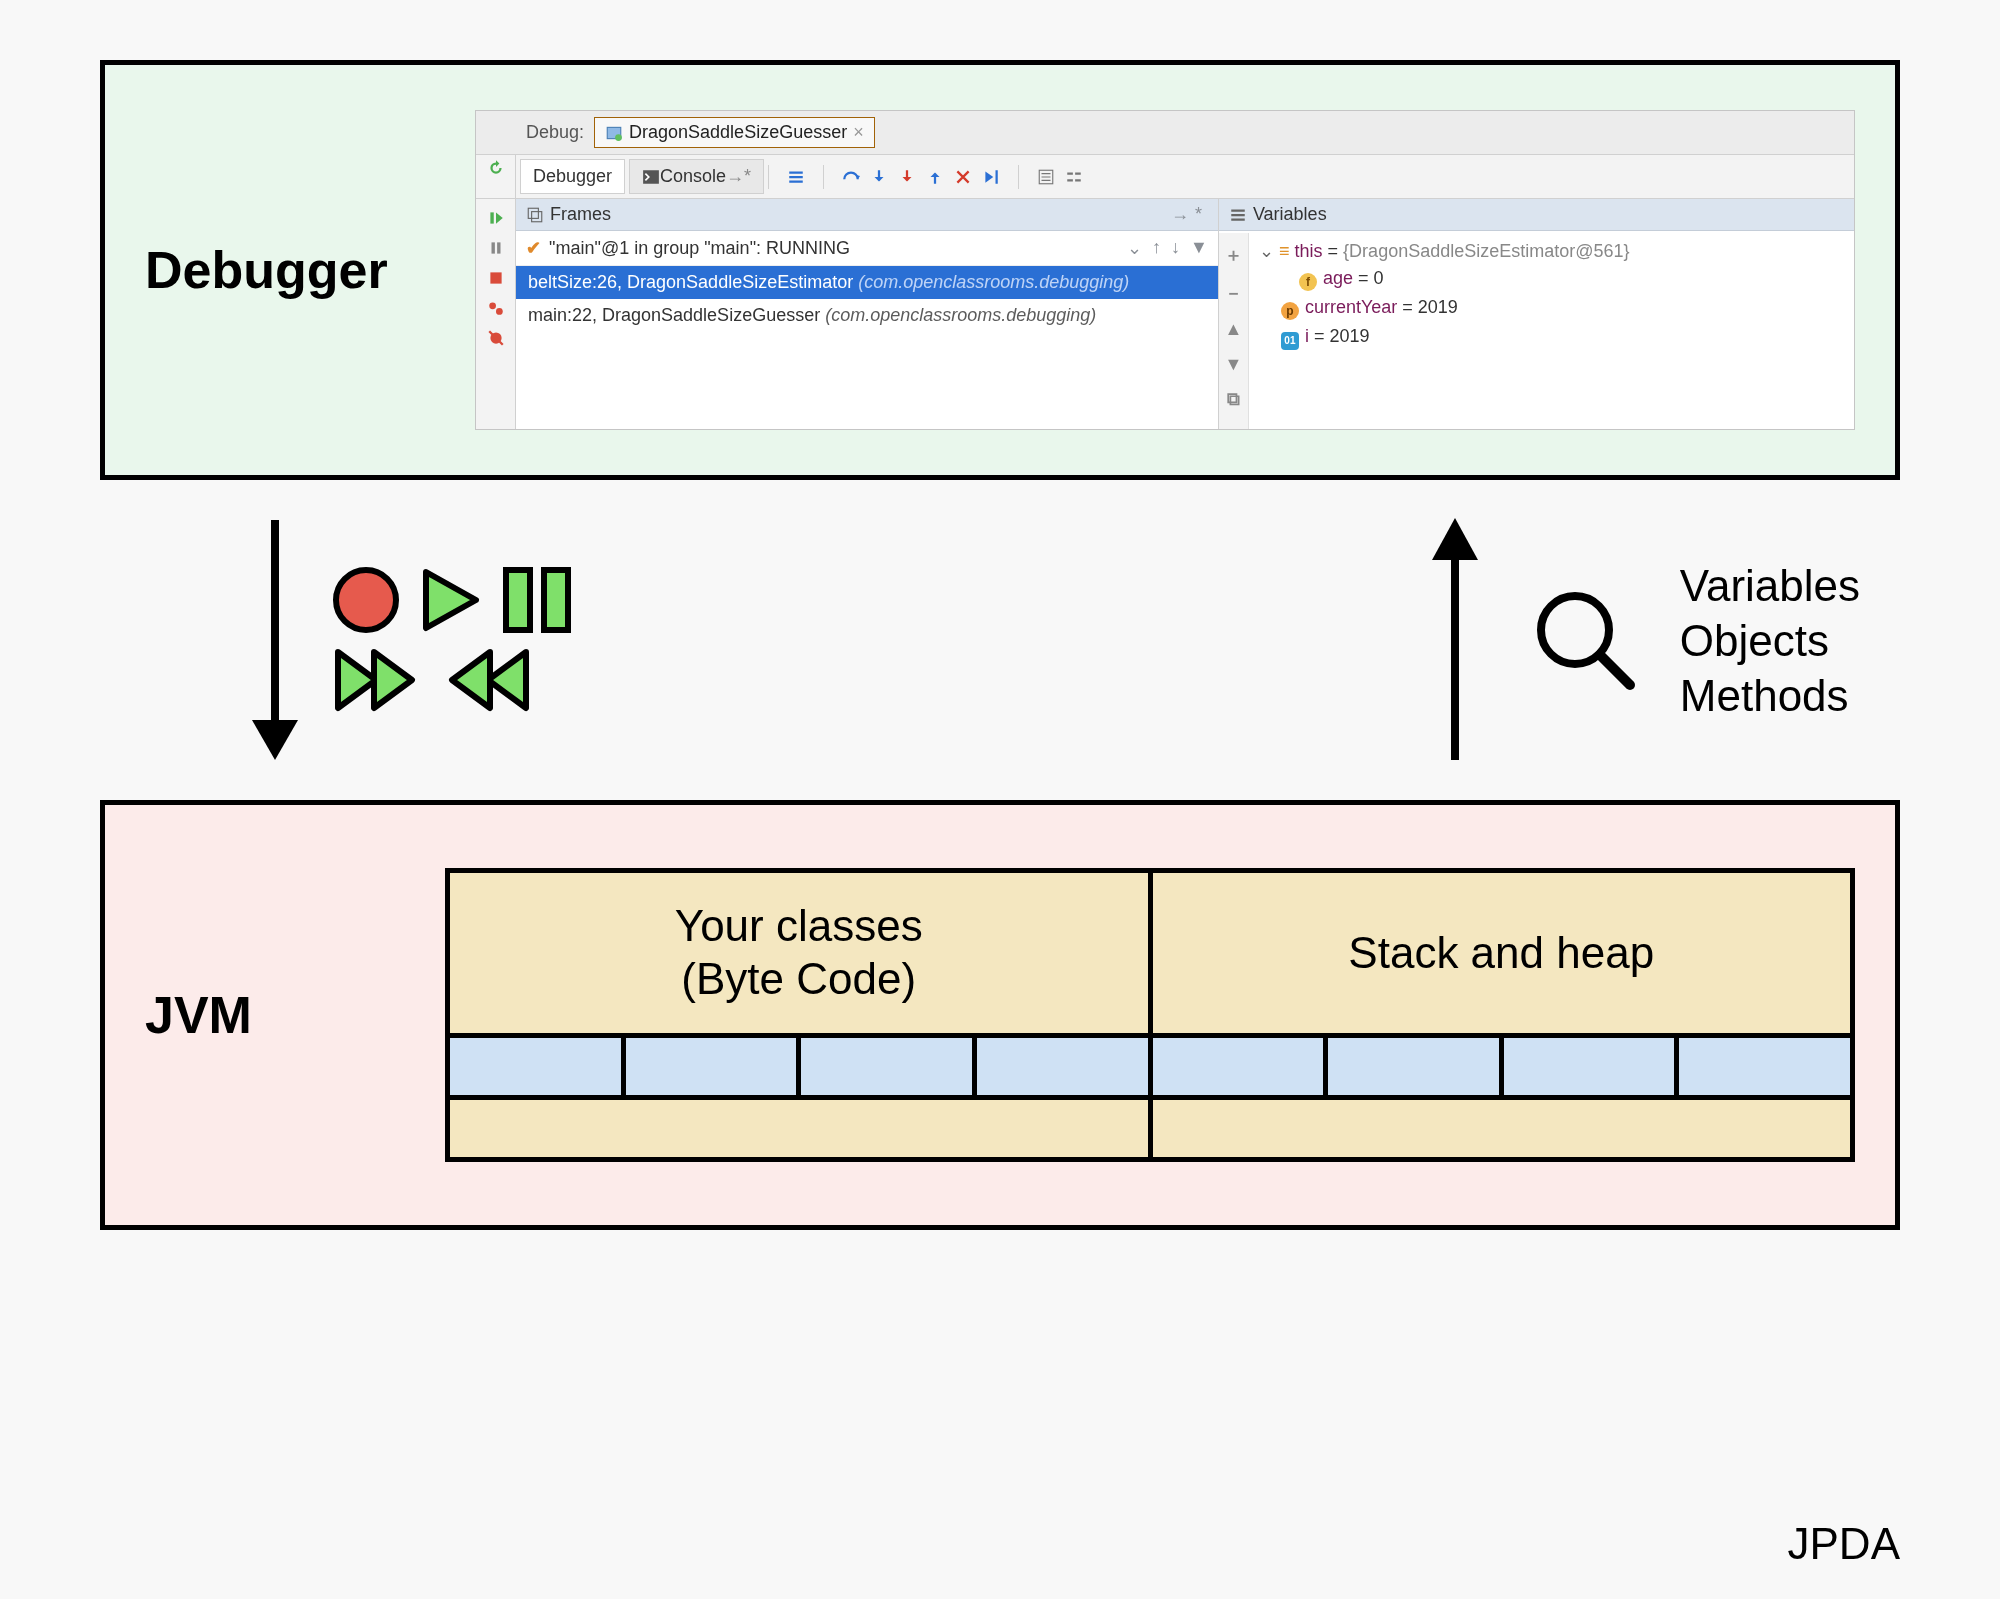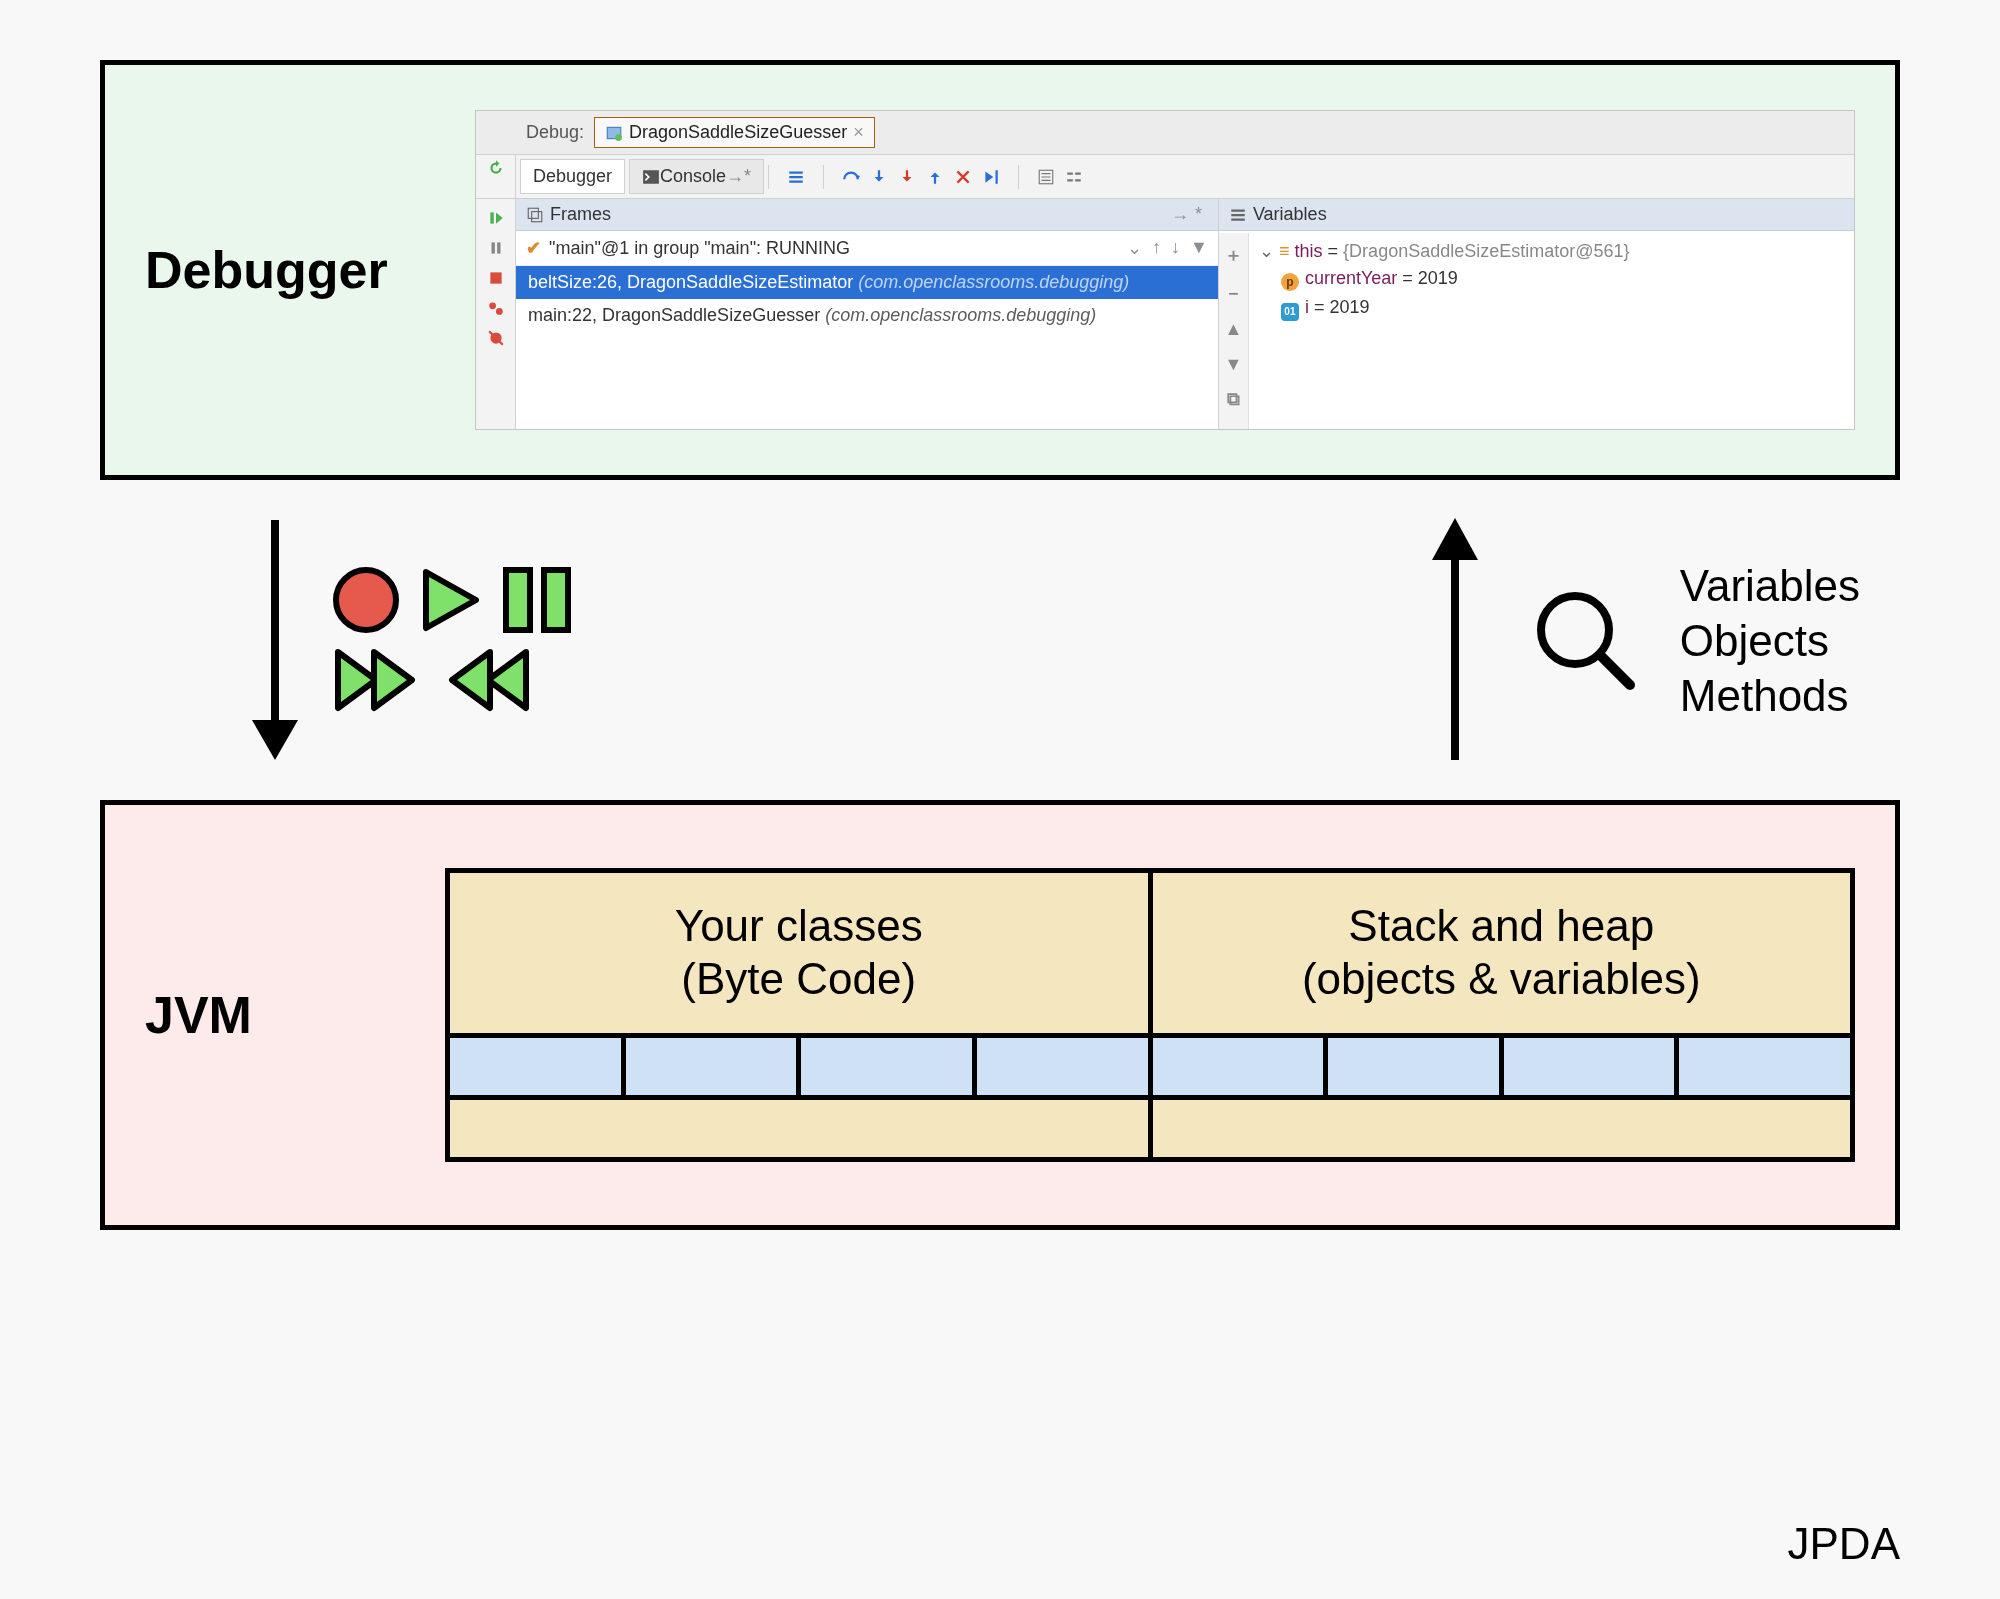--- a/index.html
+++ b/index.html
@@ -419,20 +419,23 @@
             <span>⧉</span>
           </div>
           <div class="vars-list">
             <div class="var-line">
               <span style="color:#666">⌄</span>
               <span style="color:#e0932c">≡</span>
               <span class="var-name">this</span>
               <span class="var-val"> = </span>
               <span class="var-ref">{DragonSaddleSizeEstimator@561}</span>
             </div>
+            <div class="var-line" style="padding-left:40px">
+              <span class="badge f">f</span><span class="var-name">age</span><span class="var-val"> = </span><span class="var-val">0</span>
+            </div>
             <div class="var-line" style="padding-left:22px">
               <span class="badge p">p</span><span class="var-name">currentYear</span><span class="var-val"> = </span><span class="var-val">2019</span>
             </div>
             <div class="var-line" style="padding-left:22px">
               <span class="badge n">01</span><span class="var-name">i</span><span class="var-val"> = </span><span class="var-val">2019</span>
             </div>
           </div>
         </div>
       </div>
     </div>
@@ -488,21 +491,21 @@
   </div>
 
   <div class="jvm-panel">
     <div class="jvm-title">JVM</div>
     <div class="jvm-table">
       <div class="jvm-row1">
         <div class="jvm-cell">
           <div><span>Your classes</span><br><span>(Byte Code)</span></div>
         </div>
         <div class="jvm-cell">
-          <div><span>Stack and heap</span><br><span>(objects &amp; variables)</span></div>
+          <div><span>Stack and heap</span><br></div>
         </div>
       </div>
       <div class="jvm-row2">
         <div class="slot"></div>
           <div class="slot"></div>
           <div class="slot"></div>
           <div class="slot"></div>
         <div class="slot"></div>
           <div class="slot"></div>
           <div class="slot"></div>

